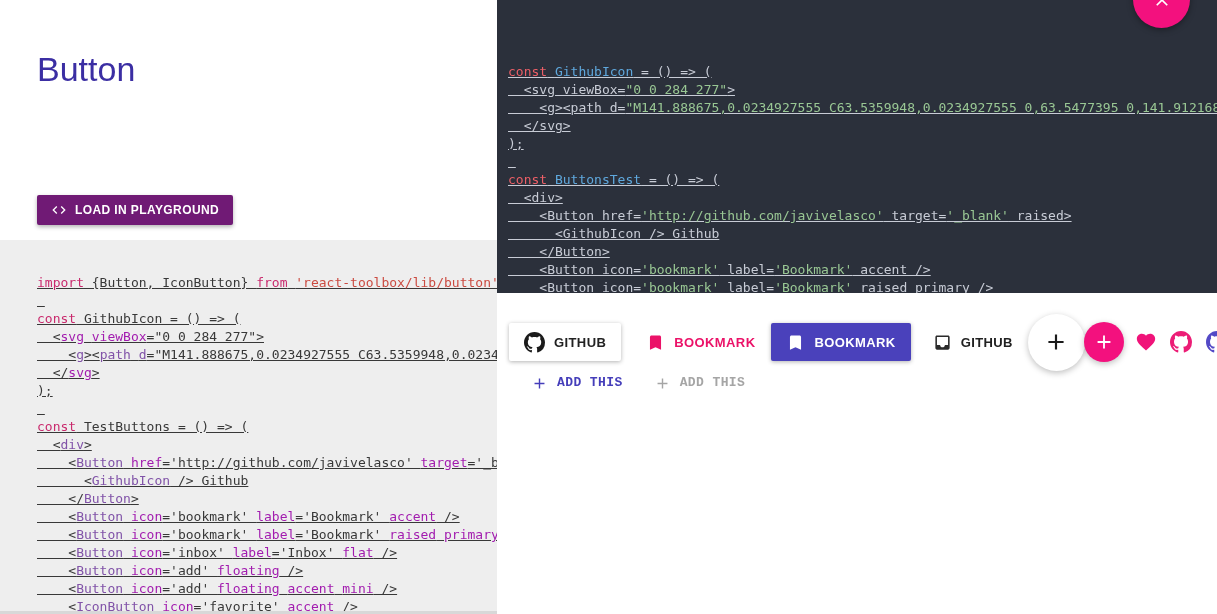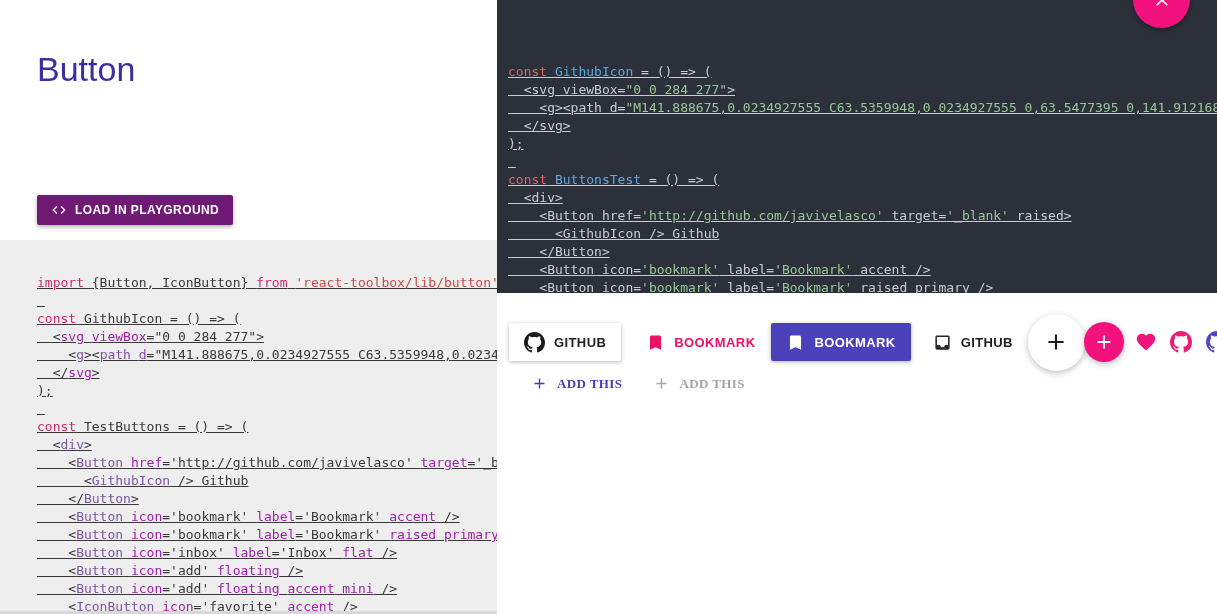--- a/index.html
+++ b/index.html
@@ -74,21 +74,21 @@
   .fab-mini { width:40px; height:40px; background:#f3117e; margin-left:-1px; }
   .fab-mini svg { width:22px; height:22px; fill:#fff; }
   .icon-btn { border:none; background:transparent; cursor:pointer; padding:0;
               display:flex; align-items:center; justify-content:center; }
   .icon-heart { margin-left:11px; } .icon-heart svg { width:22px; height:22px; fill:#f01379; }
   .icon-octo-pink { margin-left:13px; } .icon-octo-pink svg { width:22px; height:22px; fill:#ec1d76; }
   .icon-octo-purple { margin-left:14px; } .icon-octo-purple svg { width:22px; height:22px; fill:#5349c6; }
 
   .add-row { position:absolute; left:34px; top:82px; display:flex; align-items:center; gap:31px; }
   .add-btn { border:none; background:transparent; cursor:pointer; display:inline-flex;
-             align-items:center; gap:9px; font-family:Liberation Serif, serif;
+             gap:9px; font-family:Liberation Mono, monospace;
              font-size:13px; font-weight:700; letter-spacing:.4px; }
   .add-btn svg { width:17px; height:17px; }
   .add-primary { color:#453eba; } .add-primary svg { fill:#453eba; }
   .add-disabled { color:#a5a5a5; } .add-disabled svg { fill:#a5a5a5; }
 </style>
 </head>
 <body>
 
 <div id="app">
 

